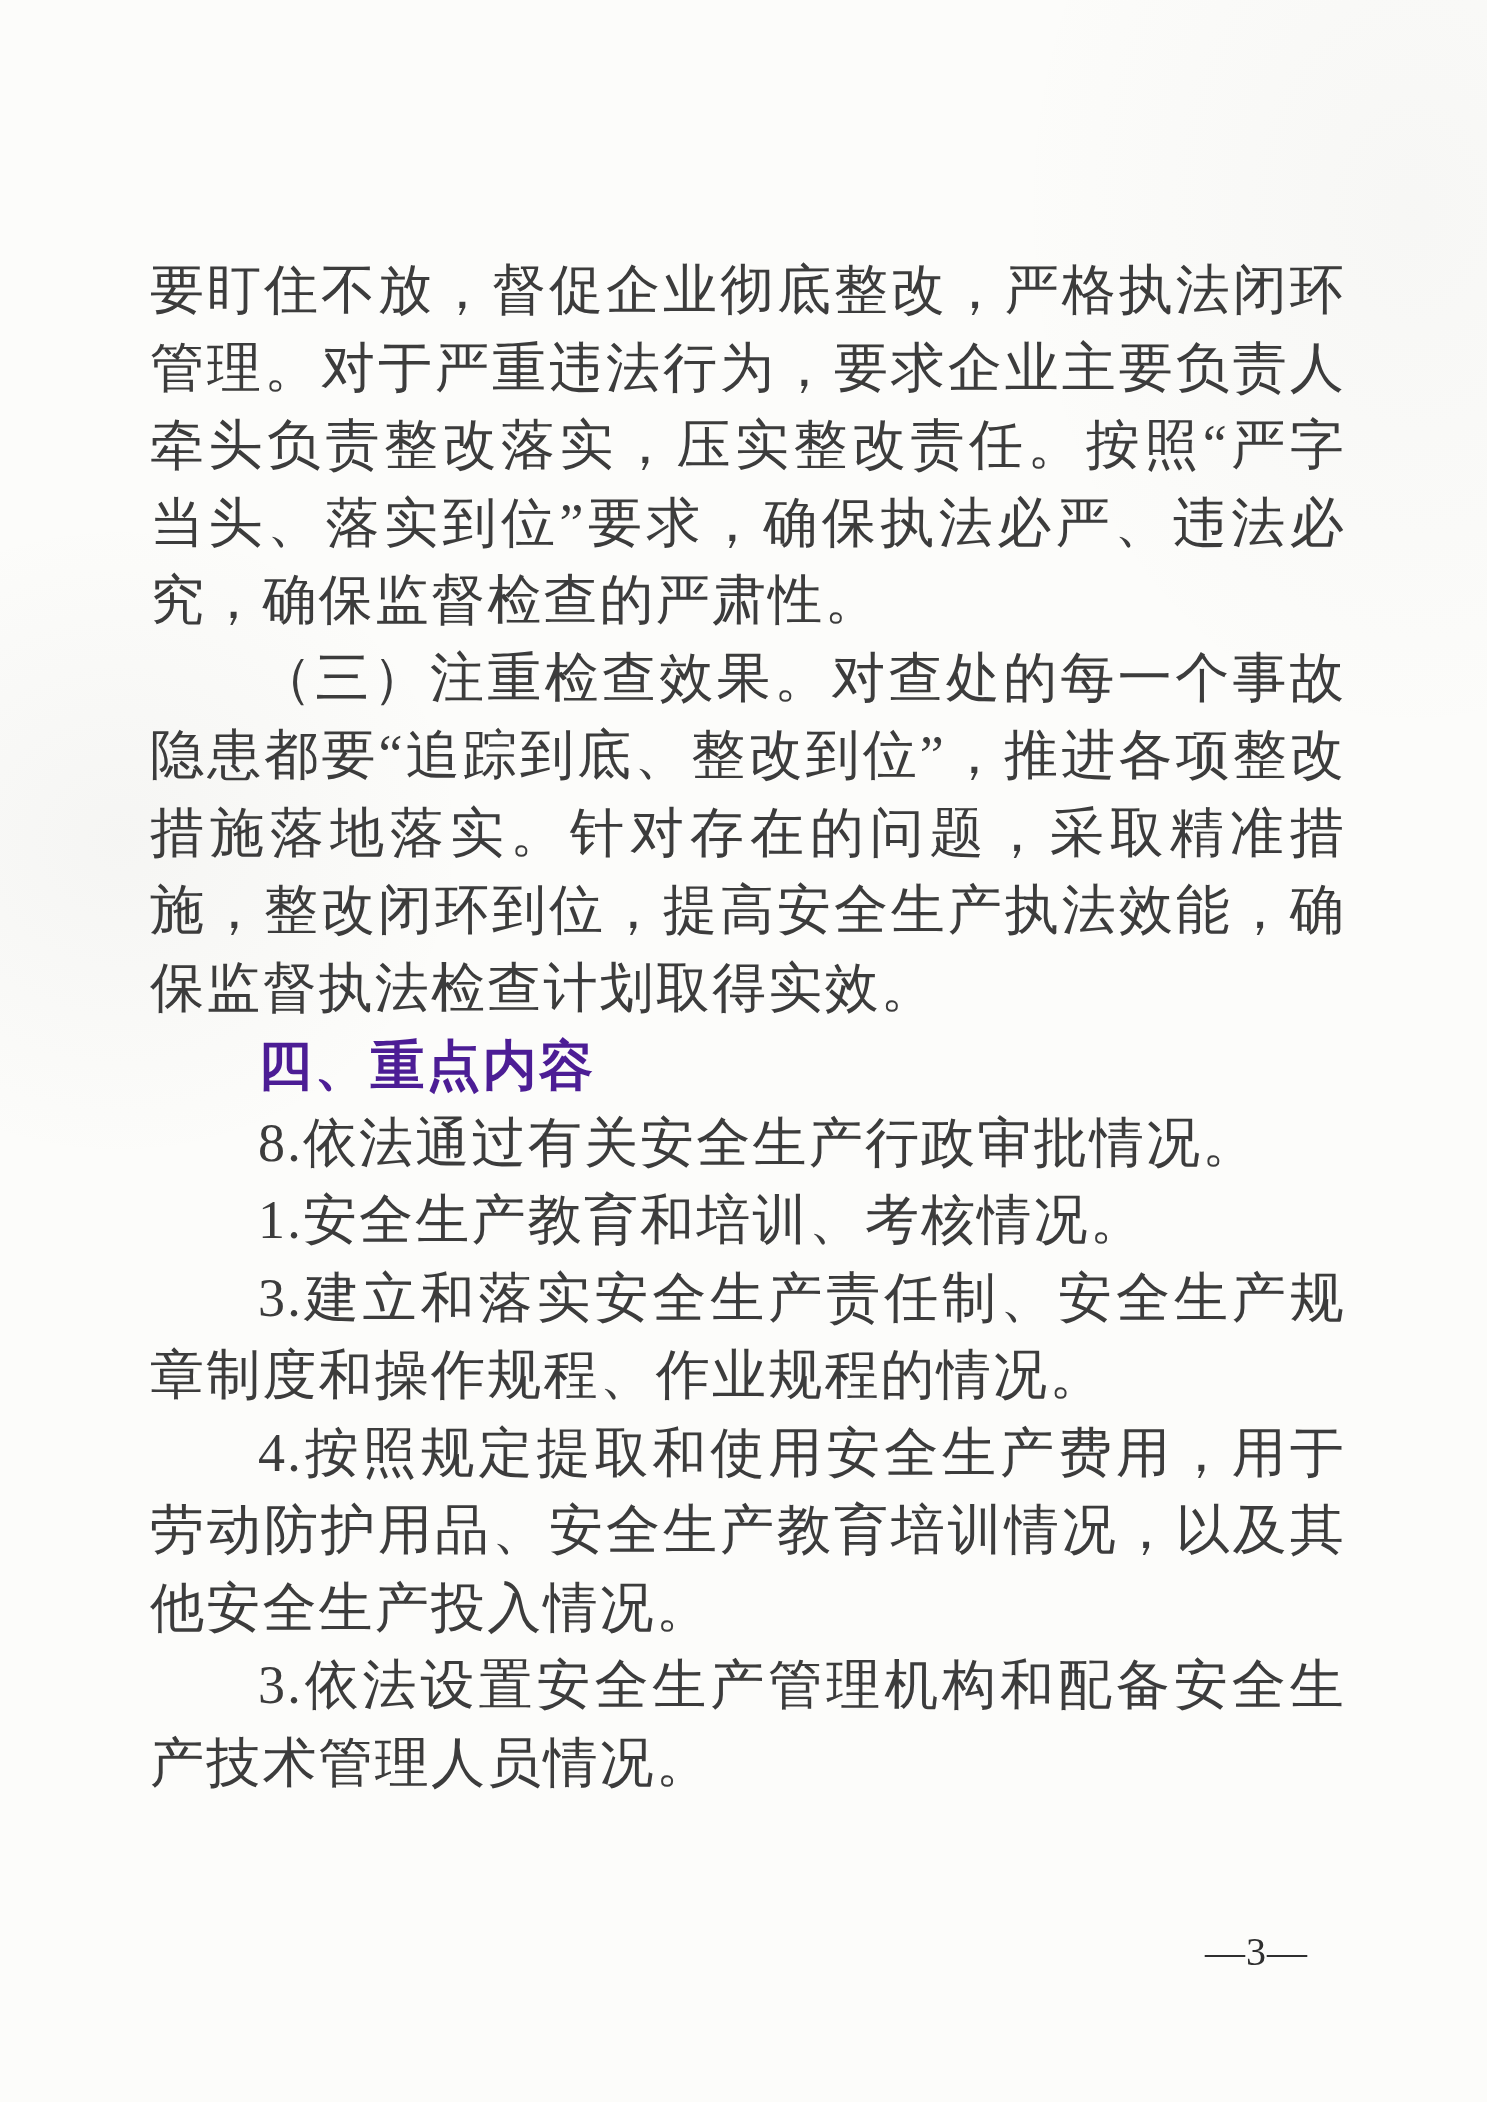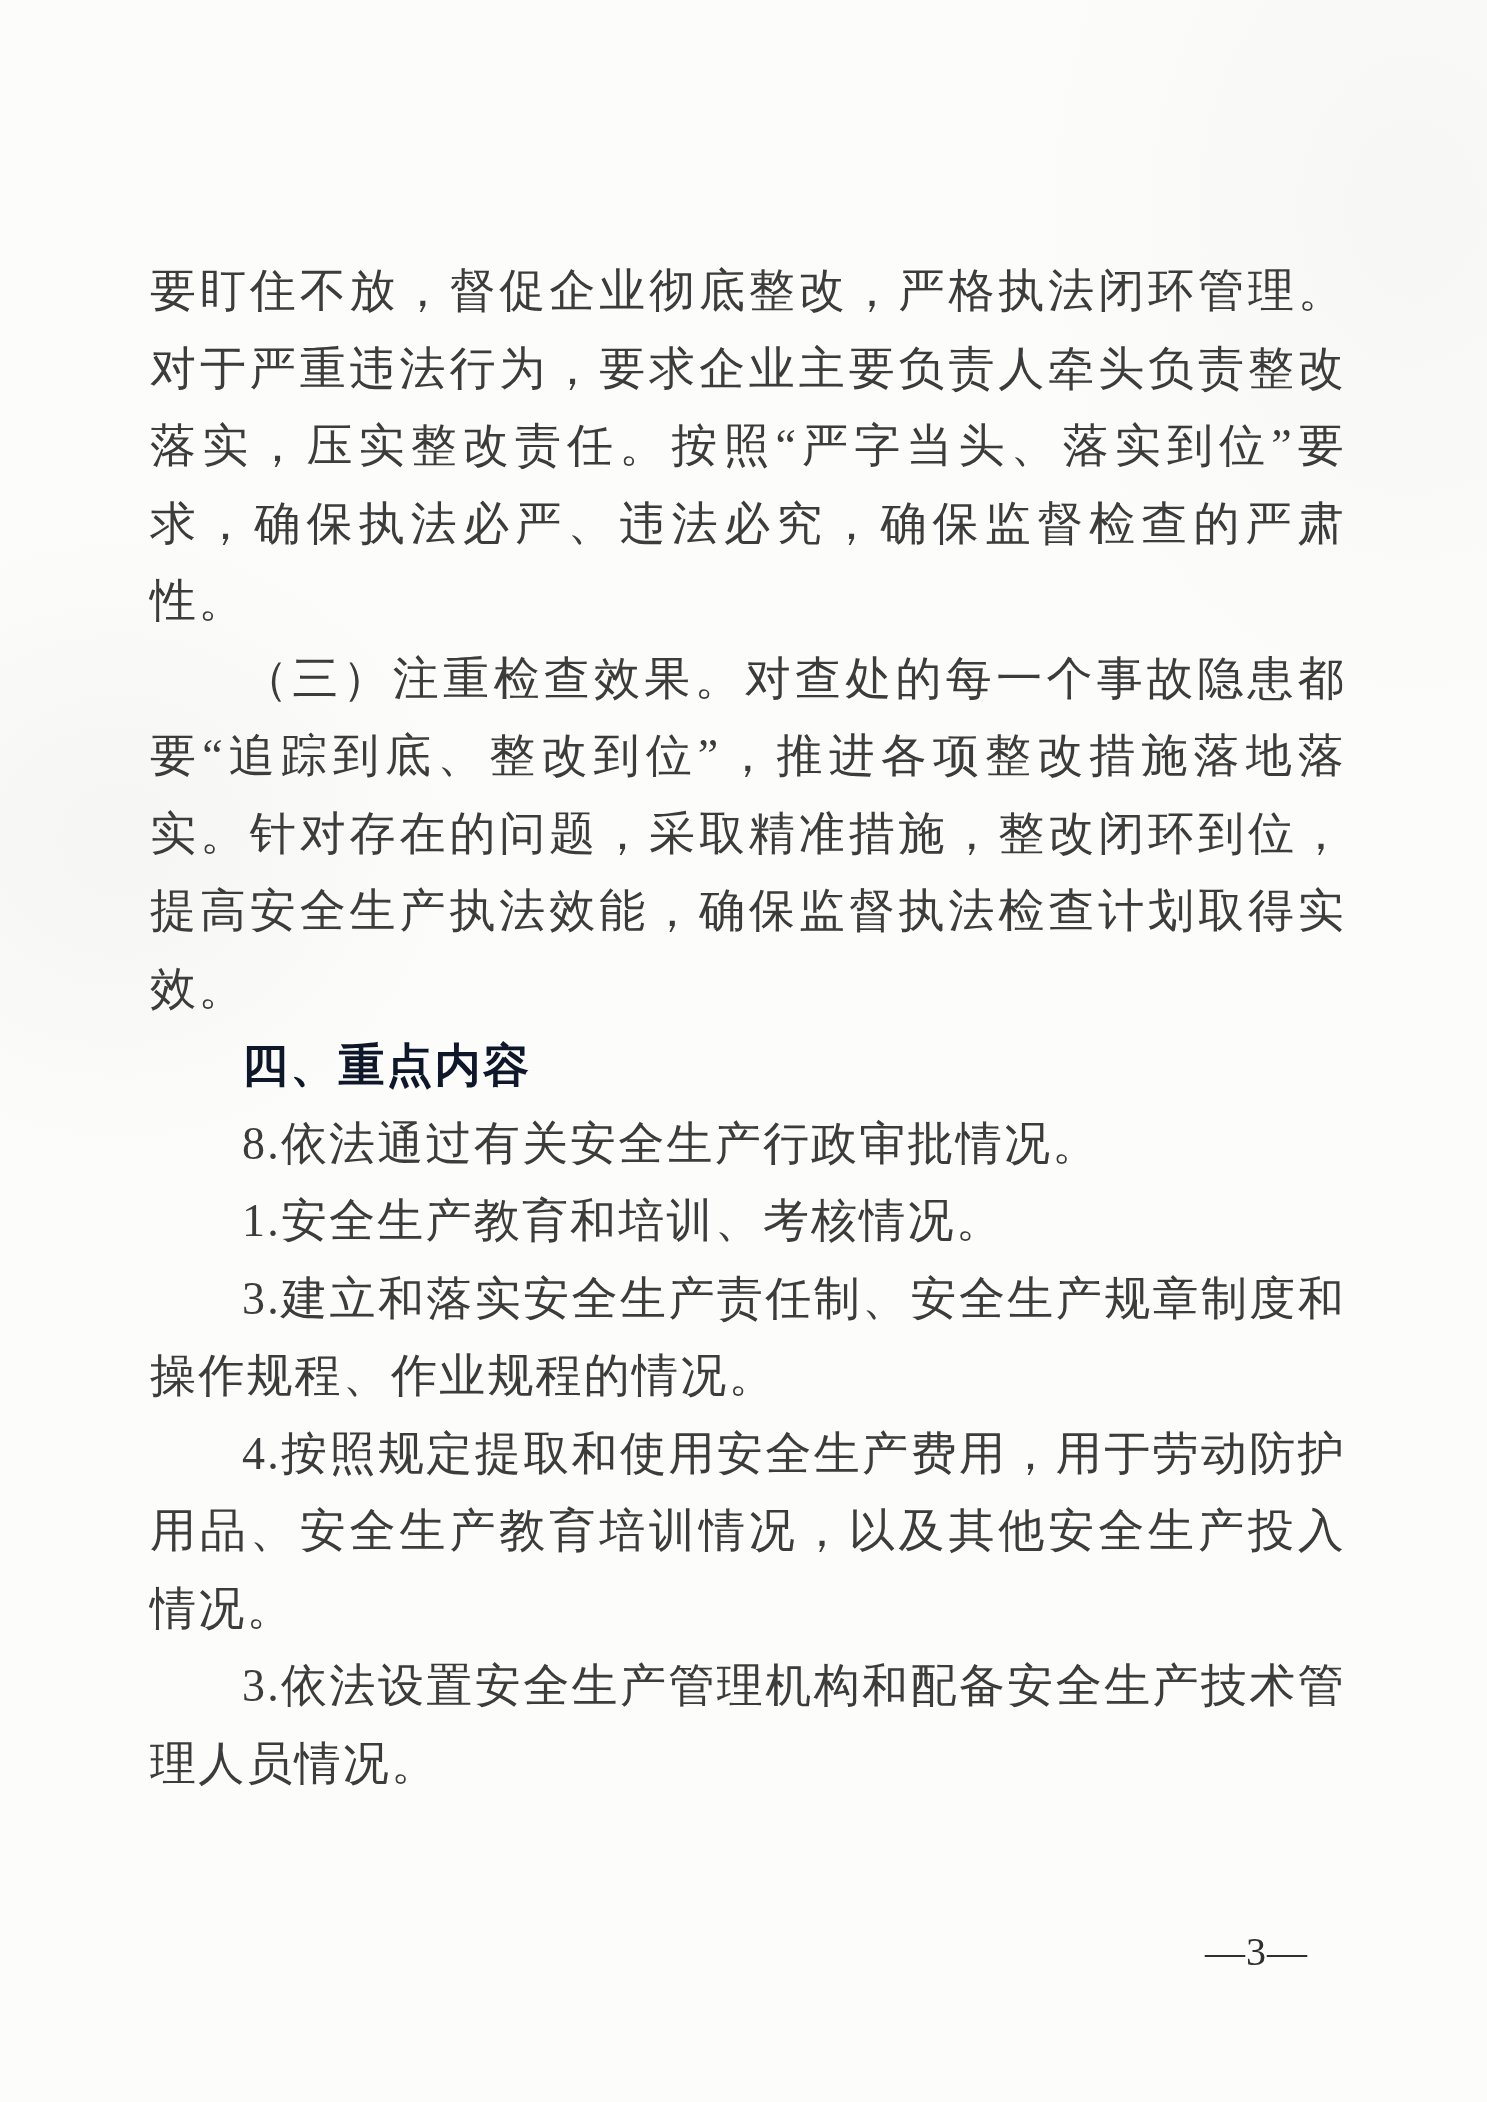--- a/index.html
+++ b/index.html
@@ -19,35 +19,35 @@
     color: #3a3a3a;
   }
   .text-block {
     position: absolute;
     left: 150px;
     top: 252px;
     width: 1196px;
   }
   .text-block p {
     margin: 0;
-    font-size: 46px;
+    font-size: 54px;
     line-height: 77.5px;
     letter-spacing: 2.2px;
     text-align: justify;
     text-justify: inter-ideograph;
     color: #3c3c3c;
   }
   .text-block p.indent {
     text-indent: 2em;
   }
   .text-block p.heading {
     font-family: "Liberation Sans", "DejaVu Sans", sans-serif;
     font-weight: 700;
     text-indent: 2em;
-    color: #0f172a;
+    color: #4c1d95;
     text-align: left;
   }
   .page-number {
     position: absolute;
     left: 1205px;
     top: 1928px;
     font-size: 40px;
     letter-spacing: 1px;
     color: #2f2f2f;
     font-family: "Liberation Serif", "DejaVu Serif", serif;

